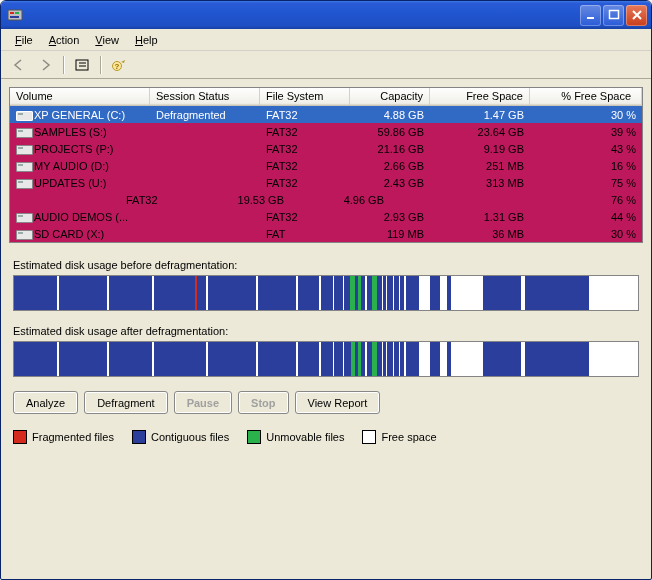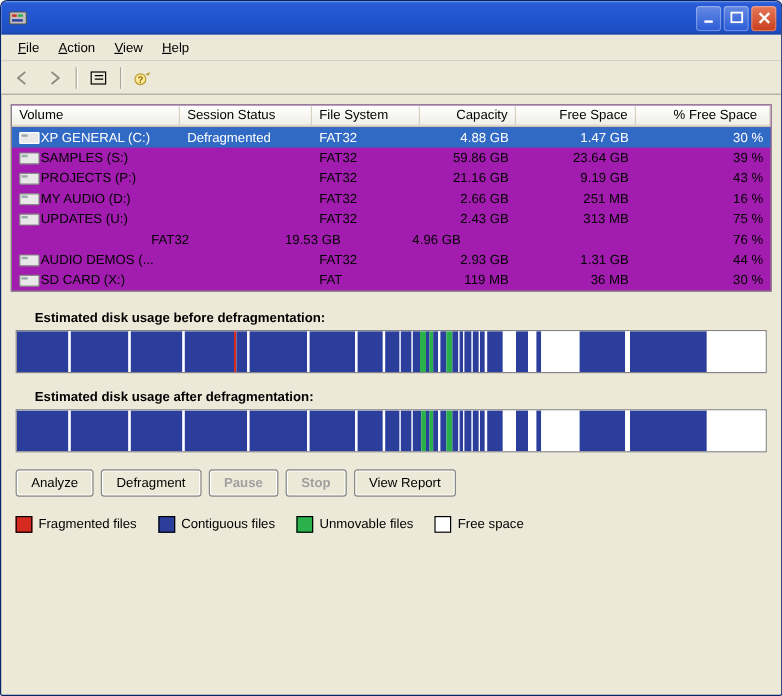--- a/index.html
+++ b/index.html
@@ -14,39 +14,39 @@
   .titlebar-btn.red { background: linear-gradient(to bottom, #e77a5a, #c83e1c); }
   .titlebar-btn svg { width: 12px; height: 12px; }
   .menubar { height: 22px; background: #ece9d8; display: flex; align-items: center; padding: 0 6px; border-bottom: 1px solid #d4d0c8; }
   .menu-item { padding: 2px 8px; cursor: pointer; }
   .menu-item:first-letter { text-decoration: underline; }
   .toolbar { height: 28px; background: #ece9d8; display: flex; align-items: center; padding: 0 6px; border-bottom: 1px solid #aca899; gap: 2px; }
   .tbtn { width: 24px; height: 22px; display: flex; align-items: center; justify-content: center; border: 1px solid transparent; cursor: pointer; }
   .tbtn.disabled { opacity: 0.4; cursor: default; }
   .tsep { width: 1px; height: 18px; background: #aca899; margin: 0 4px; box-shadow: 1px 0 #fff; }
   .content { flex: 1; padding: 8px; display: flex; flex-direction: column; }
-  .table-wrap { border: 1px solid #848484; background: #a21caf; }
+  .table-wrap { border: 1px solid #848484; background: #be185d; }
   .thead { display: flex; background: linear-gradient(to bottom, #fff, #f0efe8 90%, #d6d2c2); height: 18px; border-bottom: 1px solid #cac7ba; }
   .th { padding: 2px 6px; border-right: 1px solid #d6d2c2; white-space: nowrap; overflow: hidden; cursor: pointer; }
   .c-vol { width: 140px; }
   .c-ses { width: 110px; }
   .c-fs  { width: 90px; }
   .c-cap { width: 80px; text-align: right; }
   .c-free{ width: 100px; text-align: right; }
   .c-pct { flex: 1; text-align: right; padding-right: 10px; }
   .tbody { }
   .tr { display: flex; height: 17px; align-items: center; }
   .tr.selected { background: #316ac5; color: #fff; }
   .td { padding: 1px 6px; white-space: nowrap; overflow: hidden; }
   .drive-icon { display:inline-block; width:16px; height:12px; vertical-align:-2px; margin-right:2px; position:relative; }
   .drive-icon::before { content:""; position:absolute; left:0; top:2px; width:15px; height:8px; background:#e8e8e8; border:1px solid #888; border-radius:1px; }
   .drive-icon::after { content:""; position:absolute; left:2px; top:4px; width:5px; height:2px; background:#9aa; }
   .tr.selected .drive-icon::before { border-color:#fff; background:#e8e8e8; }
   .middle { padding: 10px 4px 4px 4px; }
-  .usage-label { font-size: 11px; margin: 6px 0 4px 16px; font-weight: bold; }
+  .usage-label { font-size: 11px; margin: 6px 0 4px 0; }
   .usage-bar { height: 36px; border: 1px solid #848484; background: #fff; display: flex; align-items: stretch; overflow: hidden; }
   .seg { height: 100%; }
   .actions { display: flex; gap: 6px; margin-top: 14px; }
   .btn { height: 23px; padding: 0 12px; background: #ece9d8; border: 1px solid #888; border-radius: 3px; box-shadow: inset 0 0 0 1px #fff; cursor: pointer; display:flex; align-items:center; font-size:11px; }
   .btn.disabled { color: #a0a0a0; cursor: default; font-weight: bold; }
   .legend { display: flex; gap: 18px; margin-top: 16px; align-items: center; }
   .legend-item { display: flex; align-items: center; gap: 5px; }
   .swatch { width: 14px; height: 14px; border: 1px solid #000; }
   .sw-red { background:#d52b1e; }
   .sw-blue{ background:#2c3e9b; }

